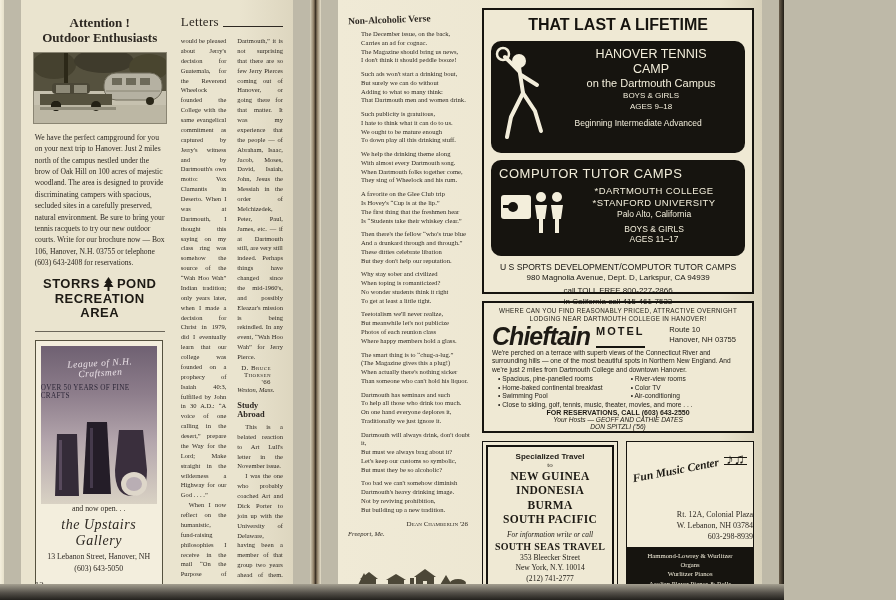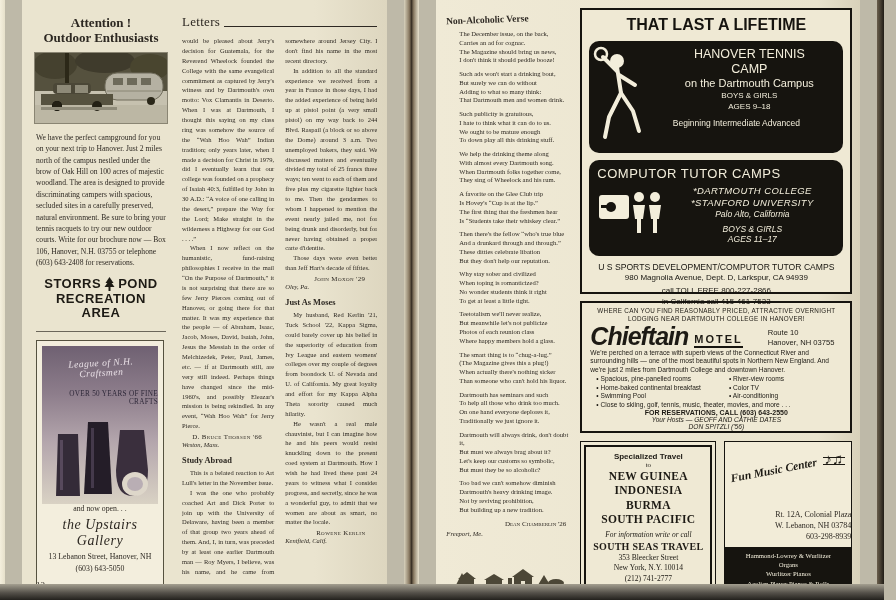--- a/index.html
+++ b/index.html
@@ -1,18 +1,18 @@
 <!DOCTYPE html>
 <html><head>
 <meta charset="utf-8">
 <style>
   * { margin:0; padding:0; box-sizing:border-box; }
   html,body { width:896px; height:600px; overflow:hidden; }
   body { font-family:"Liberation Serif", serif; color:#2d2822; background:#beb9a8; }
-  .spread { position:relative; width:884px; height:600px; display:flex;gap:17px; }
+  .spread { position:relative; width:784px; height:600px; display:flex;gap:17px; }
 
   .edge-left { width:6px; background:linear-gradient(to right,#f4efdd,#e6e0ca); }
   .edge-right { width:8px; background:linear-gradient(to right,#6b5f4d,#211d16); }
   .gutter { width:18px; background:linear-gradient(to right,#d8d2bd,#8a7a62 35%,#3c3226 50%,#8b7c64 65%,#e9e3cf); }
 
   .page { height:600px; padding-top:8px; position:relative; }
   .page-left { width:440px; background:linear-gradient(to right,#eae4cf 80%,#ddd6bf); display:flex; }
   .page-right { width:424px; background:linear-gradient(to right,#f0ead6,#e9e3cd 90%,#d8d1ba); display:flex; }
 
   .bottom-band { position:absolute; left:0; right:0; bottom:0; height:16px;
@@ -25,21 +25,21 @@
   .storrs-body { font-size:7.6px; line-height:1.5; text-align:left; padding:0 2px; }
   .storrs-logo { margin-top:8px; text-align:center; font-family:"Liberation Sans",sans-serif;
     font-weight:bold; font-size:13px; line-height:1.15; letter-spacing:0.5px; color:#1d1a14; }
   .storrs-logo .row { display:flex; justify-content:center; align-items:center; gap:3px; }
   .ad-divider { border:none; border-top:1px solid #6b665a; margin:10px 2px 8px; }
 
   .gallery-ad { border:1px solid #55513f; margin:2px 4px 0 2px; background:#f3eedd; padding:5px; height:252px; }
   .gallery-img { height:158px; background:linear-gradient(to bottom,#6f6172 0%,#8d7d8b 30%,#b3a5ac 60%,#d9d2c4 100%); position:relative; overflow:hidden; }
   .gallery-script { position:absolute; top:12px; left:6px; right:4px; text-align:center; color:#e9e0e6;
     font-style:italic; font-size:9.5px; transform:rotate(-3deg); letter-spacing:0.5px; }
-  .gallery-tagline { position:absolute; top:44px; left:0; right:0; text-align:right; color:#2e2839; font-size:7.2px; letter-spacing:0.3px; }
+  .gallery-tagline { position:absolute; top:38px; left:0; right:0; text-align:left; color:#2e2839; font-size:7.2px; letter-spacing:0.3px; }
   .gallery-vases { position:absolute; bottom:0; left:0; right:0; }
   .gallery-lower { text-align:center; }
   .gallery-open { font-size:7.8px; }
   .gallery-name { font-style:italic; font-size:14px; margin-top:4px; letter-spacing:0.5px; }
   .gallery-addr, .gallery-phone { font-size:7.8px; margin-top:3px; }
   .page-num-left { position:absolute; left:14px; bottom:10px; font-size:9px; }
 
   
   .letters { flex:1; padding:6px 10px 0 8px; display:flex; flex-direction:column; }
   .letters-header { display:flex; align-items:flex-end; font-size:13px; letter-spacing:0.3px; margin-bottom:6px; }
@@ -69,32 +69,32 @@
   .tennis-fig { position:absolute; left:4px; top:4px; }
   .tennis-text { margin-left:66px; text-align:center; }
   .tennis-text .l1 { font-size:12.5px; line-height:1.2; }
   .tennis-text .l3 { font-size:11px; }
   .tennis-text .l4 { font-size:8px; margin-top:2px; }
   .tennis-levels { text-align:center; font-size:8.5px; margin-top:7px; margin-left:40px; }
   .computor-box { height:96px; }
   .computor-title { text-align:left; font-size:13px; font-weight:normal; letter-spacing:0.5px; }
   .computor-row { display:flex; margin-top:4px; }
   .computor-icon { width:72px; }
-  .computor-text { flex:1; text-align:center;font-style:italic; }
+  .computor-text { flex:1; text-align:center; }
   .computor-text .c1 { font-size:9.5px; letter-spacing:0.4px; line-height:1.25; }
   .computor-text .c3 { font-size:8.5px; }
   .computor-text .c4 { font-size:8.5px; margin-top:5px; }
   .camps-info { font-size:8px; color:#16140f; margin-top:6px; line-height:1.3; }
   .camps-info .lbl { text-align:left; padding-left:6px; }
   .camps-info .ctr { text-align:center; }
   .camps-info .big { font-size:8.6px; }
 
   .chieftain-ad { border:2px solid #16140f; background:#efe9d4; margin-top:7px; padding:4px 8px; height:132px; color:#1d1a14; }
   .chieftain-hdr { text-align:center; font-size:6.3px; letter-spacing:0.3px; line-height:1.3; }
-  .chieftain-logo-row { display:flex; align-items:flex-end; margin-top:2px; }
+  .chieftain-logo-row { display:flex; margin-top:2px; }
   .chieftain-logo { font-style:italic; font-weight:bold; font-size:25px; letter-spacing:-1px; line-height:0.9; }
   .chieftain-motel { font-weight:bold; font-size:11px; letter-spacing:2px; border-bottom:2px solid #16140f; margin-left:6px; padding-bottom:1px; }
   .chieftain-addr { margin-left:auto; font-size:7.6px; line-height:1.3; padding-right:8px; }
   .chieftain-tagline { font-style:italic; font-size:8.2px; margin-top:3px; letter-spacing:0.2px; }
   .chieftain-body { font-size:6.6px; line-height:1.28; margin-top:1px; }
   .chieftain-bullets { display:flex; font-size:6.6px; line-height:1.3; margin-top:1px; }
   .chieftain-bullets ul { list-style:none; }
   .chieftain-bullets ul li::before, .bullet-wide::before { content:"• "; }
   .chieftain-bullets .bl { width:55%; padding-left:6px; }
   .bullet-wide { font-size:6.6px; padding-left:6px; }

